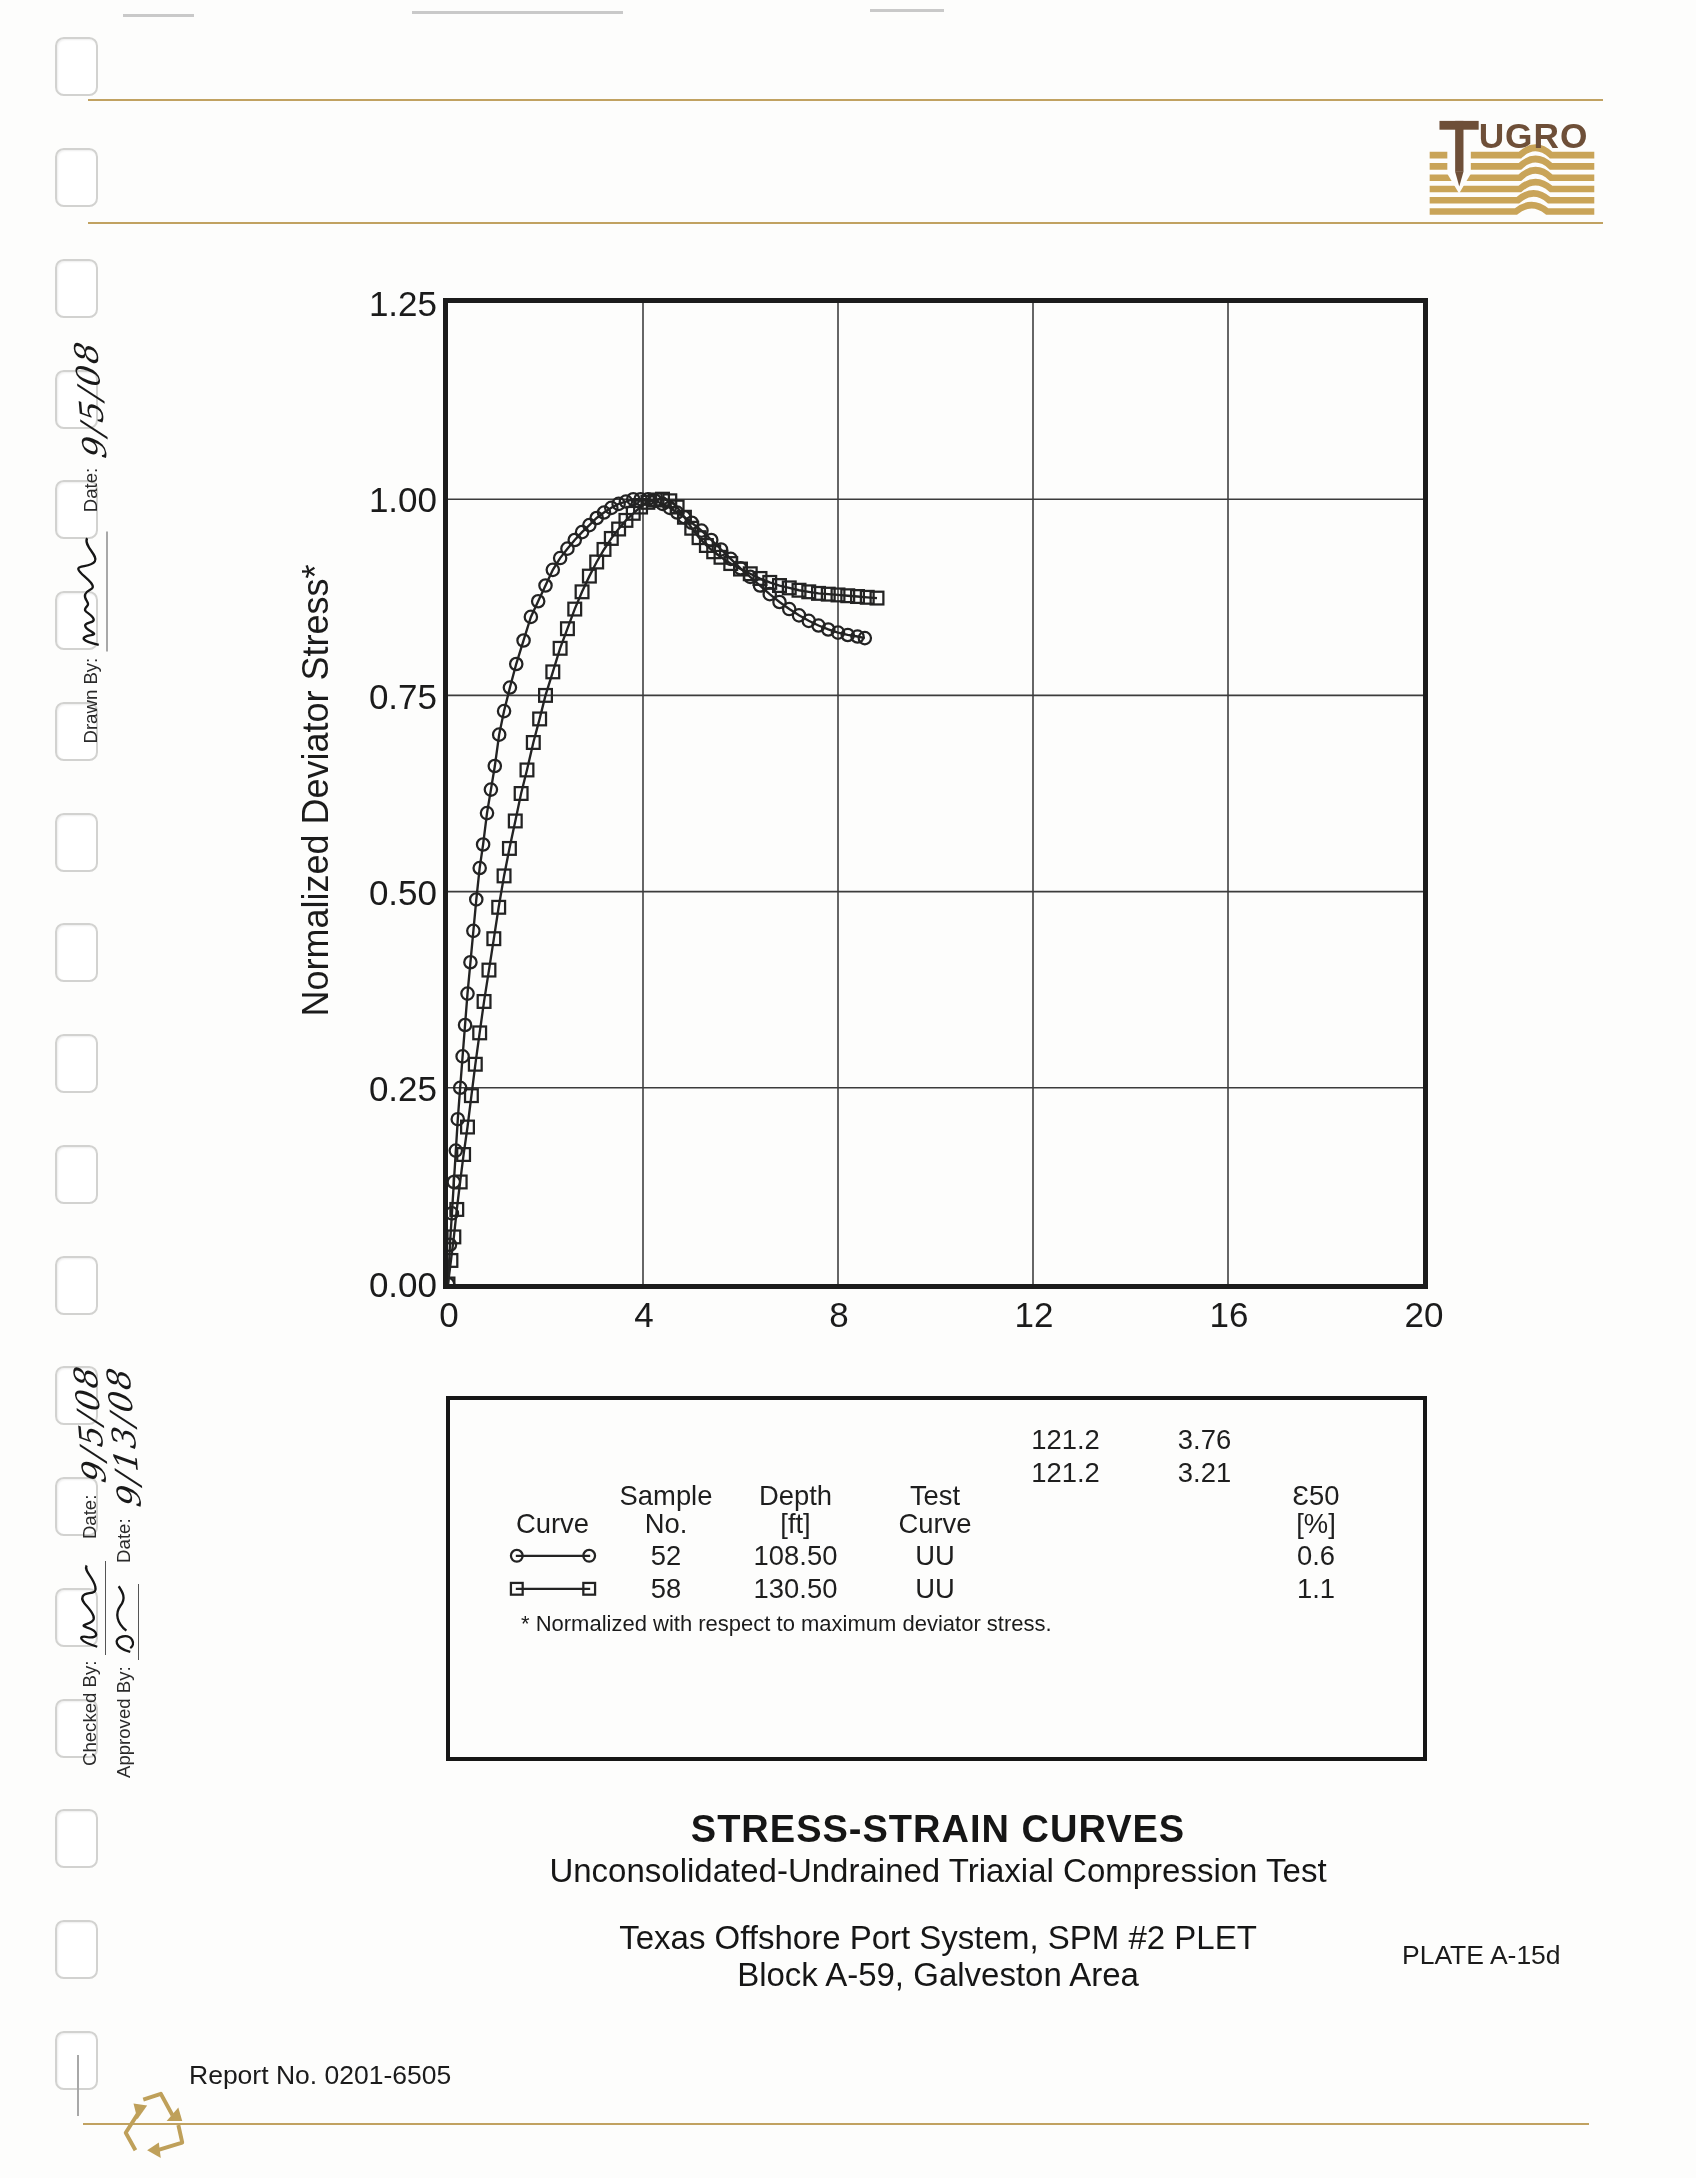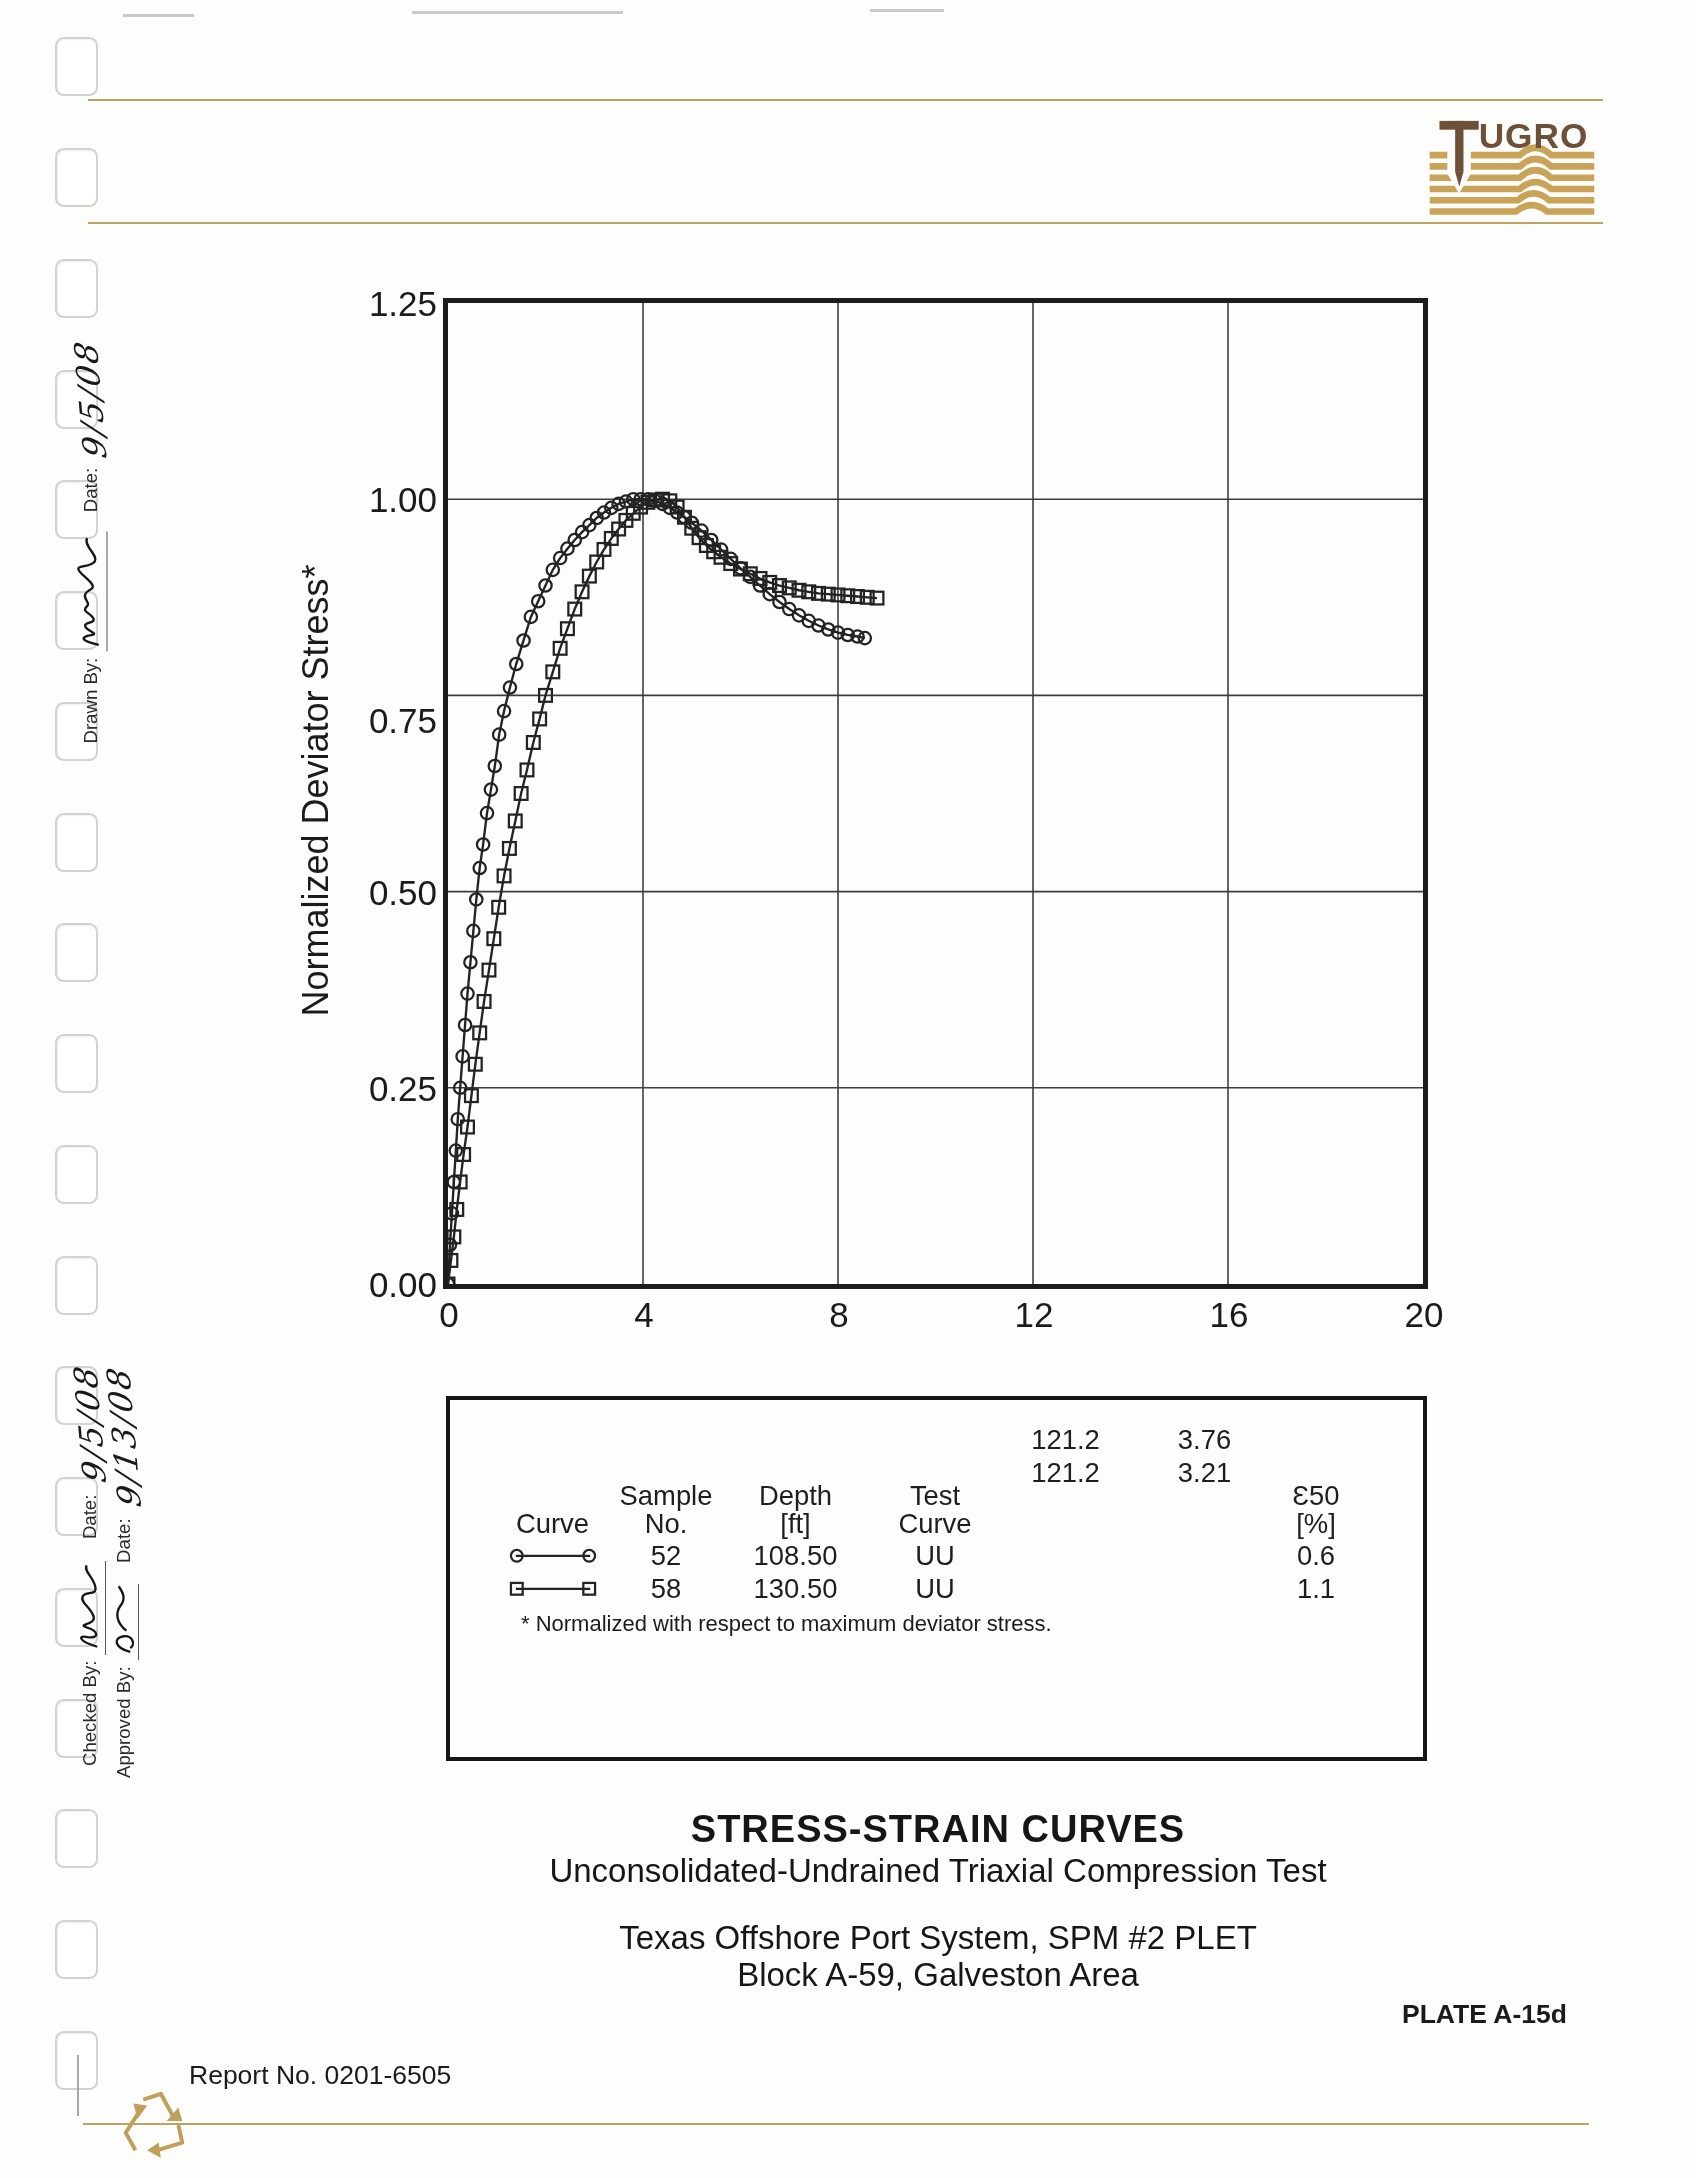--- a/index.html
+++ b/index.html
@@ -93,21 +93,21 @@
       <polygon points="42,64 50.5,64 46.2,79"></polygon>
       <rect x="26" y="12" width="40" height="9"></rect>
     </g>
     <text x="66" y="40" font-family="Liberation Sans, sans-serif" font-size="36" font-weight="bold" letter-spacing="1" fill="#6e4f38">UGRO</text>
   </svg>
 
   <div id="chart-labels">
       <div class="tick ytick" style="left: 312px; top: 1264px; position: absolute;">0.00</div>
       <div class="tick ytick" style="left: 312px; top: 1068px; position: absolute;">0.25</div>
       <div class="tick ytick" style="left: 312px; top: 872px; position: absolute;">0.50</div>
-      <div class="tick ytick" style="left: 312px; top: 676px; position: absolute; margin-top: 24px;">0.75</div>
+      <div class="tick ytick" style="left: 312px; top: 676px; position: absolute;">0.75</div>
       <div class="tick ytick" style="left: 312px; top: 479px; position: absolute;">1.00</div>
       <div class="tick ytick" style="left: 312px; top: 283px; position: absolute;">1.25</div>
       <div class="tick xtick" style="left: 400px; top: 1294px; position: absolute;">0</div>
       <div class="tick xtick" style="left: 595px; top: 1294px; position: absolute;">4</div>
       <div class="tick xtick" style="left: 790px; top: 1294px; position: absolute;">8</div>
       <div class="tick xtick" style="left: 985px; top: 1294px; position: absolute;">12</div>
       <div class="tick xtick" style="left: 1180px; top: 1294px; position: absolute;">16</div>
       <div class="tick xtick" style="left: 1375px; top: 1294px; position: absolute;">20</div>
     </div>
 
@@ -319,21 +319,21 @@
       </div>
     <div class="footnote">* Normalized with respect to maximum deviator stress.</div>
   </div>
 
   <div class="titles t-sub" style="top:1852px;">Unconsolidated-Undrained Triaxial Compression Test</div>
   <div class="titles t-main" style="top:1808px;">STRESS-STRAIN CURVES</div>
   <div class="titles t-sub" style="top:1919px;">Texas Offshore Port System, SPM #2 PLET</div>
   <div class="titles t-sub" style="top:1956px;">Block A-59, Galveston Area</div>
 
   <div class="ftext" style="left:189px;top:2060px;">Report No. 0201-6505</div>
-  <div class="ftext" style="left:1402px;top:1999px;font-weight:bold;">PLATE A-15d</div>
+  <div class="ftext" style="left:1402px;top:1940px;">PLATE A-15d</div>
   <div class="edge-mark" style="left:77px;top:2055px;height:61px;"></div>
   <div class="rule" style="left:83px;top:2123px;width:1506px;"></div>
 
   <svg style="position:absolute;left:114px;top:2086px;" width="78" height="76" viewBox="0 0 80 78">
     <g stroke="#bfa05a" stroke-width="4" fill="none" stroke-linejoin="round">
       <path d="M22 66 L12 48 L26 26"></path>
       <path d="M30 14 L48 8 L60 30"></path>
       <path d="M66 40 L70 58 L44 66"></path>
     </g>
     <g fill="#bfa05a" stroke="none">

